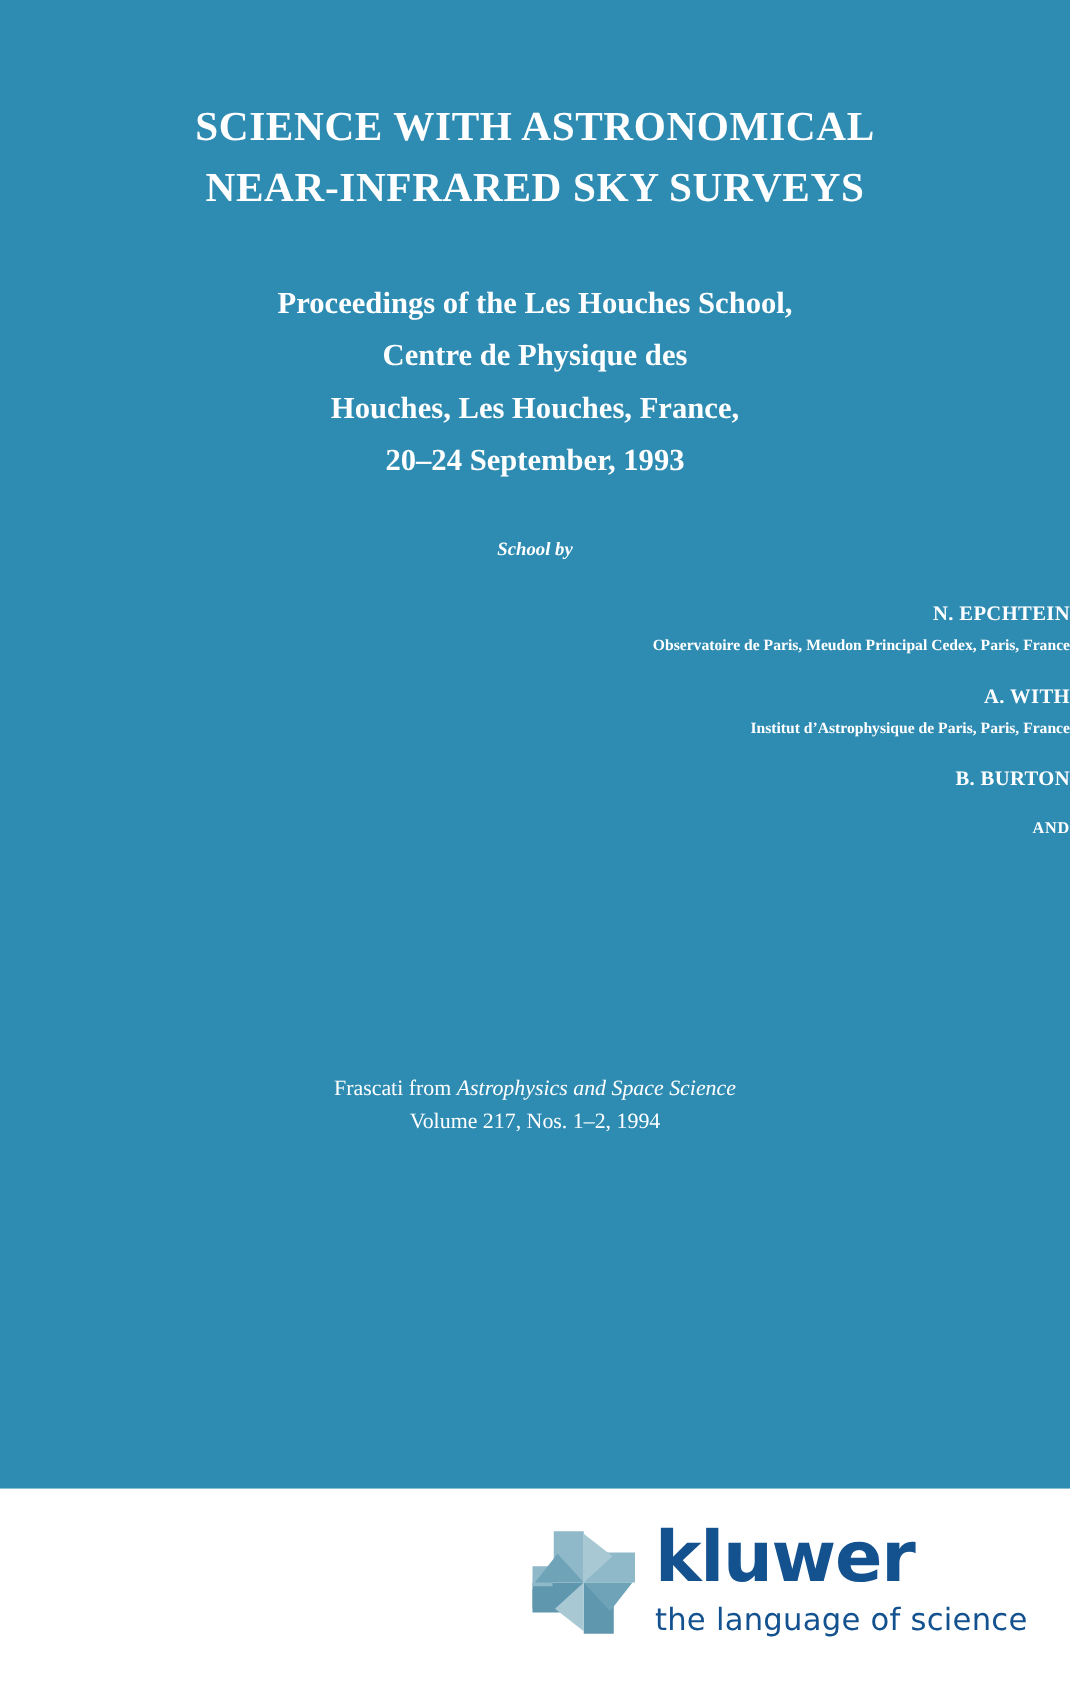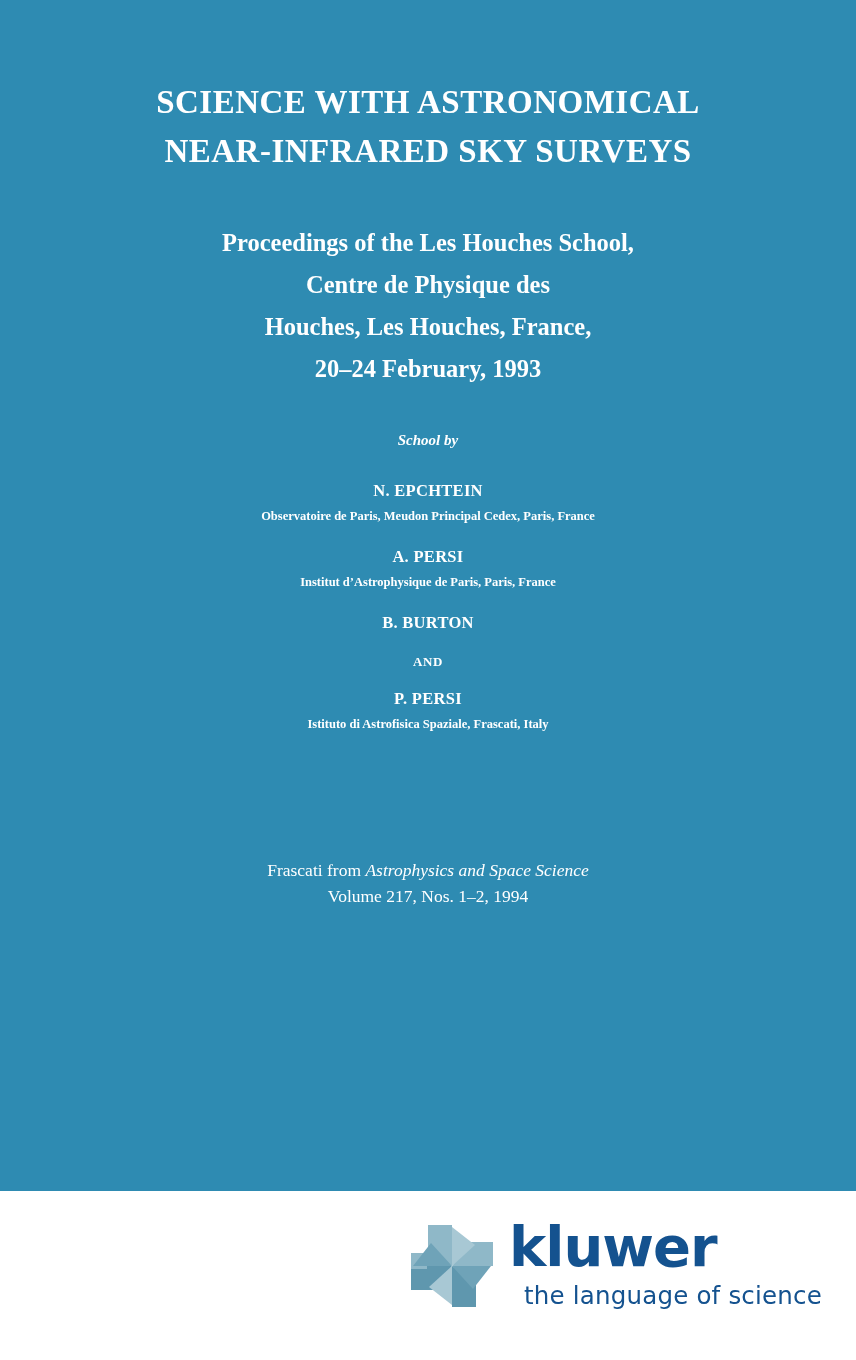--- a/index.html
+++ b/index.html
@@ -71,20 +71,21 @@
     top: 432px;
     font-size: 15px;
     font-weight: bold;
     font-style: italic;
   }
   .editors {
     position: absolute;
     left: 0;
     right: 0;
     top: 480px;
+    text-align: right;
   }
   .editor {
     margin-bottom: 20px;
   }
   .editor-name {
     font-size: 16.5px;
     font-weight: bold;
     letter-spacing: 0.3px;
     line-height: 22px;
   }
@@ -146,67 +147,62 @@
     letter-spacing: -1px;
     line-height: 60px;
   }
   .tagline {
     font-family: "DejaVu Sans", sans-serif;
     font-size: 24.5px;
     color: #14528f;
     letter-spacing: 0.2px;
     line-height: 30px;
     margin-top: 4px;
-    margin-left: 15px;
   }
 </style>
 </head>
 <body>
 
 <div id="page">
 
   <div id="cover-panel">
     <div id="cover-inner">
 
       <div class="main-title">
         <span class="line">SCIENCE WITH ASTRONOMICAL</span>
         <span class="line">NEAR-INFRARED SKY SURVEYS</span>
       </div>
 
       <div class="subtitle">
         <span class="line">Proceedings of the Les Houches School,</span>
         <span class="line">Centre de Physique des</span>
         <span class="line">Houches, Les Houches, France,</span>
-        <span class="line">20–24 February, 1993</span>
+        <span class="line">20–24 September, 1993</span>
       </div>
 
       <div class="edited-by">School by</div>
 
       <div class="editors">
 
         <div class="editor">
           <div class="editor-name">N. EPCHTEIN</div>
           <div class="editor-affil">Observatoire de Paris, Meudon Principal Cedex, Paris, France</div>
         </div>
 
         <div class="editor">
-          <div class="editor-name">A. PERSI</div>
+          <div class="editor-name">A. WITH</div>
           <div class="editor-affil">Institut d’Astrophysique de Paris, Paris, France</div>
         </div>
 
         <div class="editor">
           <div class="editor-name">B. BURTON</div>
         </div>
 
         <div class="conjunction">AND</div>
 
-        <div class="editor">
-          <div class="editor-name">P. PERSI</div>
-          <div class="editor-affil">Istituto di Astrofisica Spaziale, Frascati, Italy</div>
-        </div>
 
       </div>
 
       <div class="reprint">
         <div><span>Frascati from </span><span class="em">Astrophysics and Space Science</span></div>
         <div>Volume 217, Nos. 1–2, 1994</div>
       </div>
 
     </div>
   </div>

